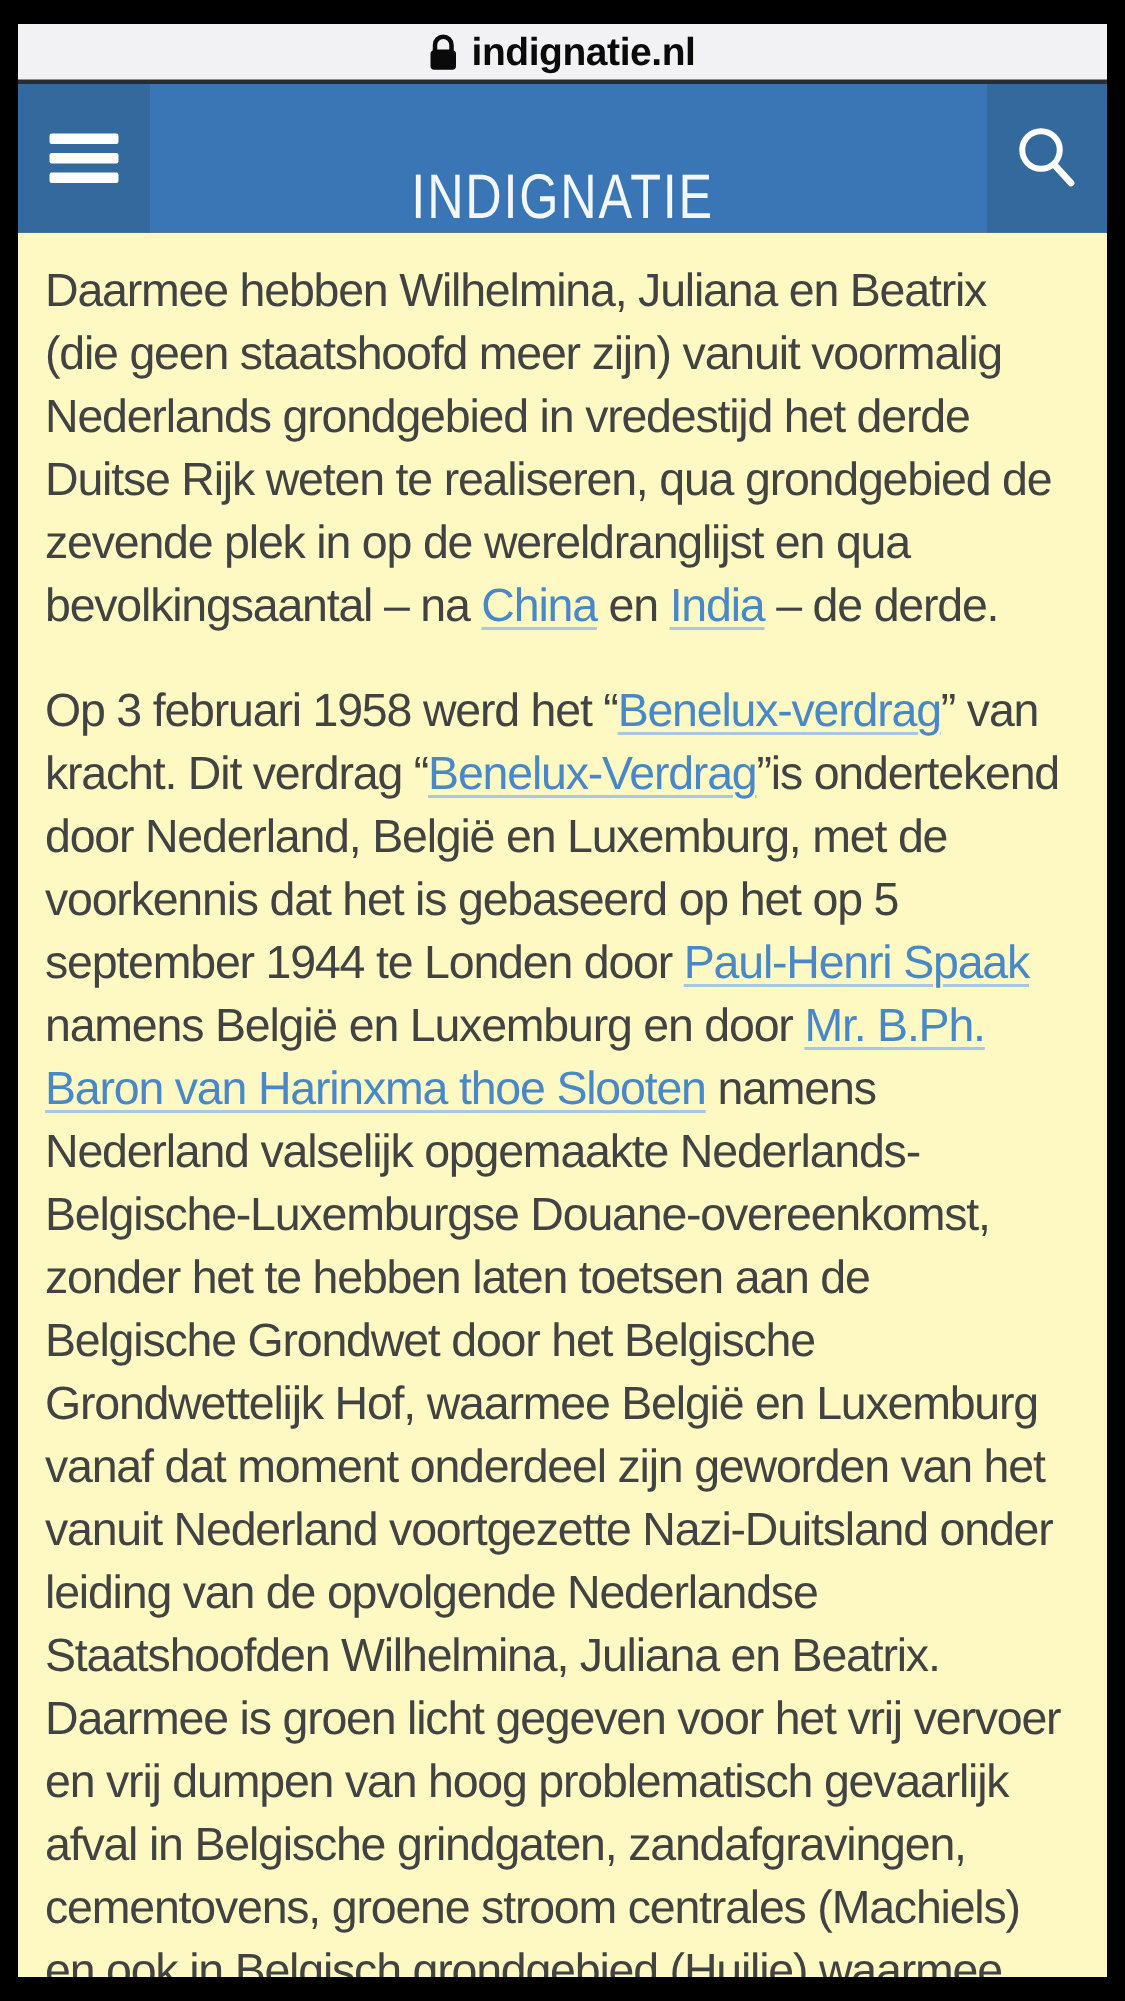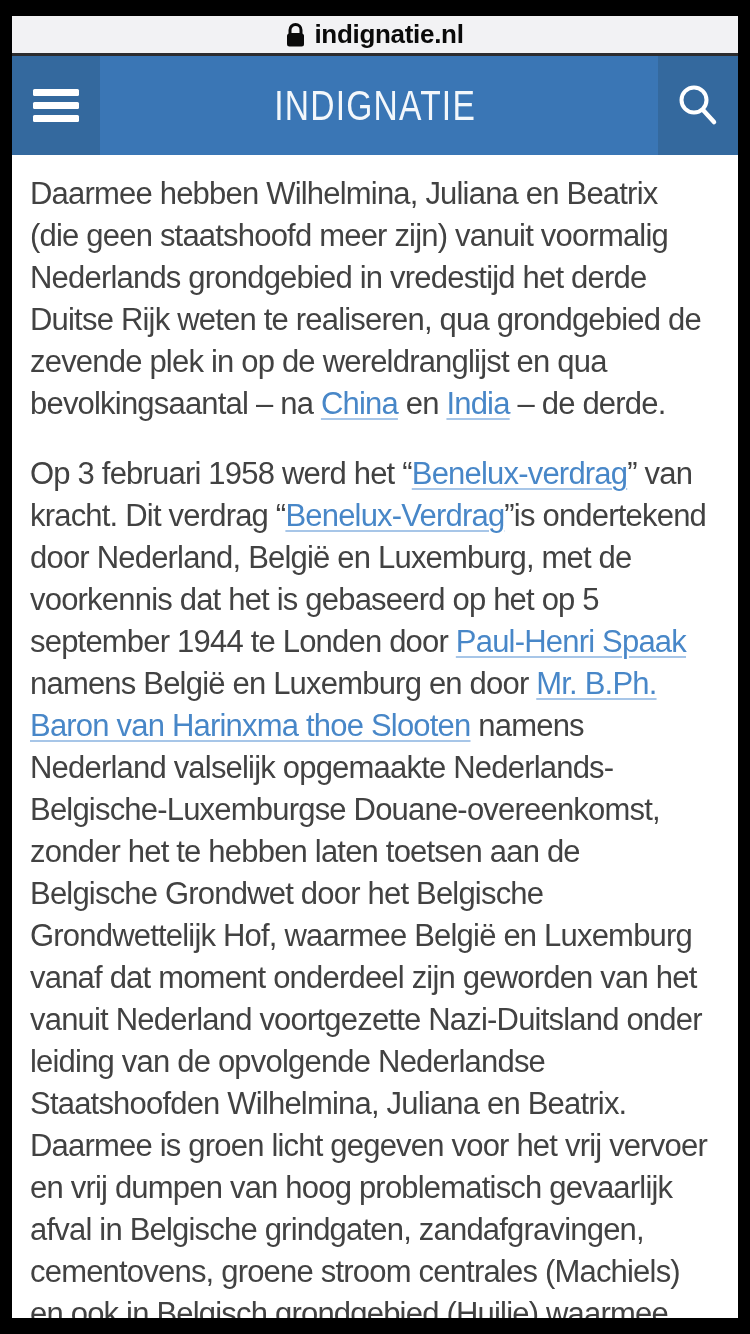--- a/index.html
+++ b/index.html
@@ -29,21 +29,21 @@
     font-weight:700;
     color:#0a0a0a;
     letter-spacing:-0.3px;
   }
   .lock{display:block;}
   
   .appheader{
     height:99px;
     background:var(--header-bar,#3a76b5);
     position:relative;
-    display:flex;align-items:center;justify-content:center;
+    display:flex;align-items:flex-end;justify-content:center;
   }
   .hbtn{
     position:absolute;top:0;height:99px;
     background:var(--header-button,#34699e);
     border:none;padding:0;margin:0;
     display:flex;align-items:center;justify-content:center;
     cursor:pointer;
   }
   .menu-btn{left:0;width:88px;}
   .search-btn{right:0;width:80px;}
@@ -57,21 +57,21 @@
     font-size:42px;
     font-weight:400;
     letter-spacing:1.5px;
     transform:scaleX(0.8);
     display:inline-block;
     white-space:nowrap;
   }
   
   .content{
     height:1163px;
-    background:#ffffff;
+    background:#fef9c3;
     overflow:hidden;
     padding:18px 26px 0 18px;
     box-sizing:border-box;
   }
   .content p{
     margin:0;
     font-size:31px;
     line-height:42px;
     letter-spacing:-0.8px;
     color:var(--body-text,#424242);

